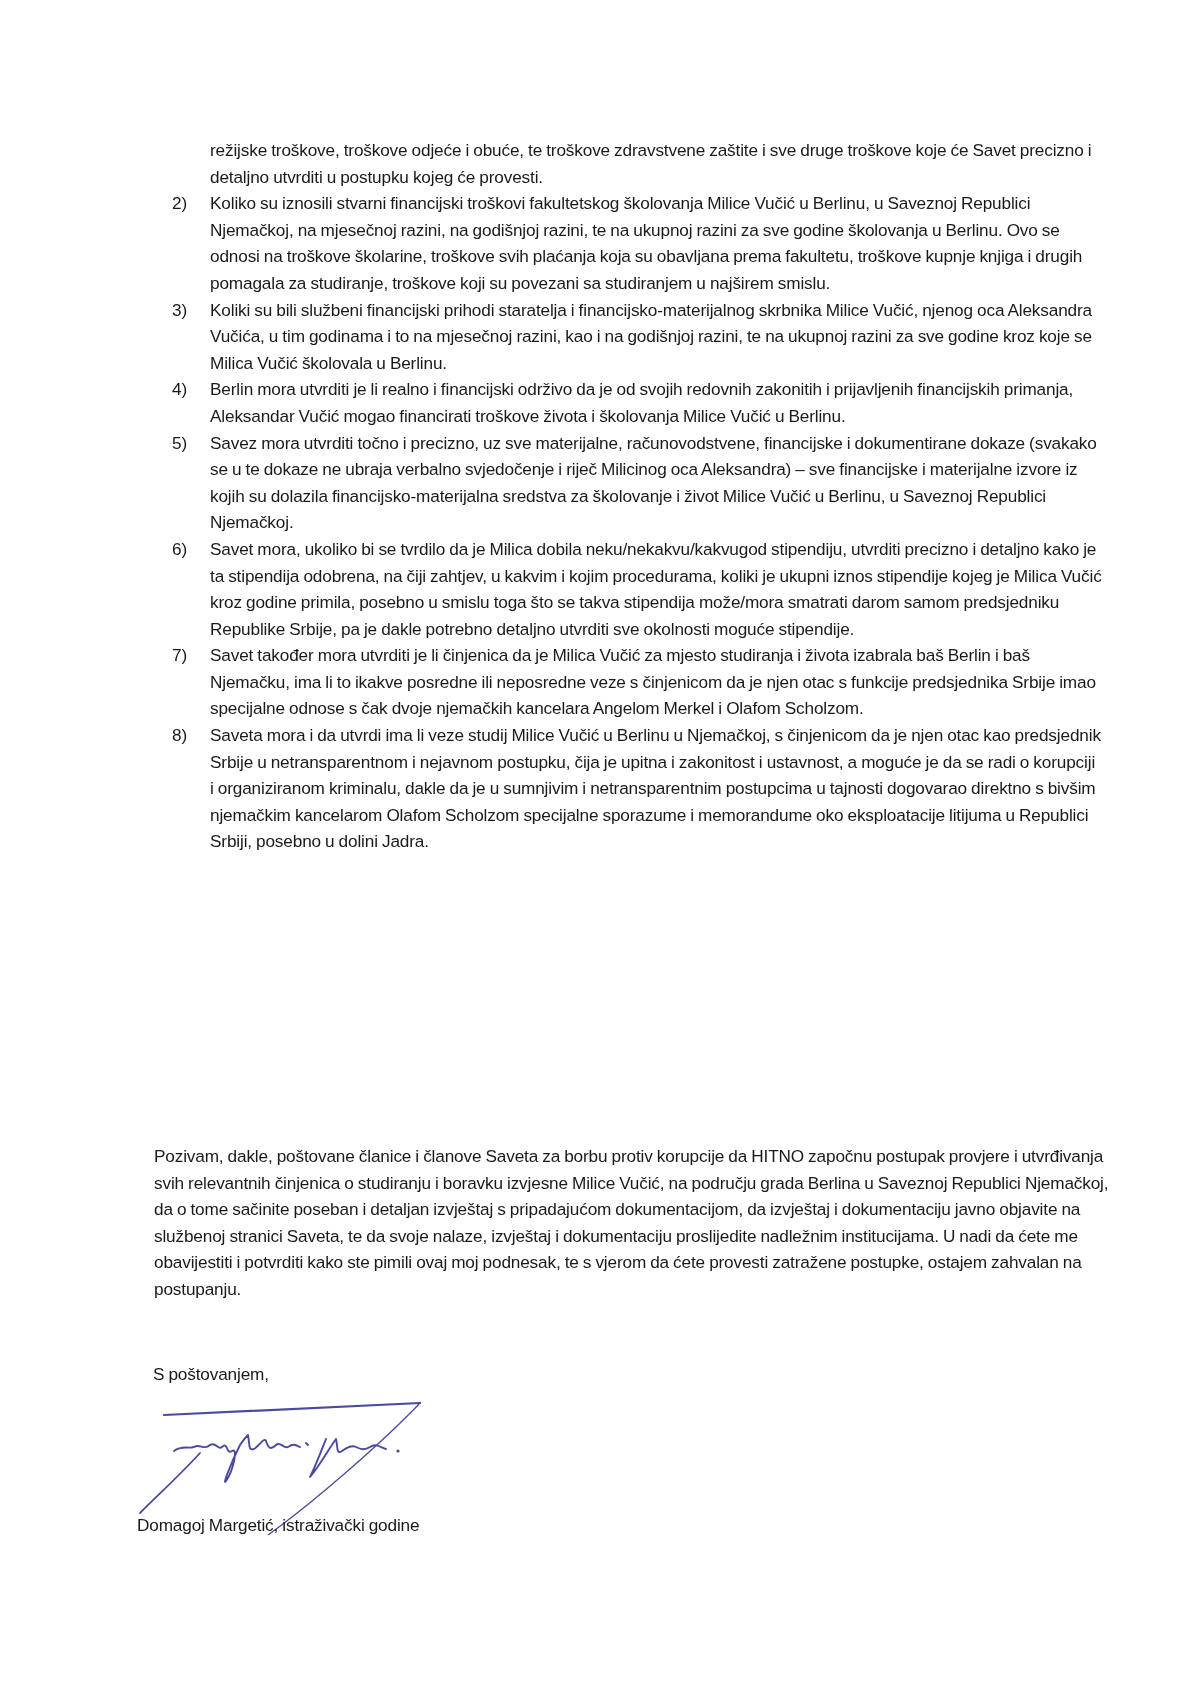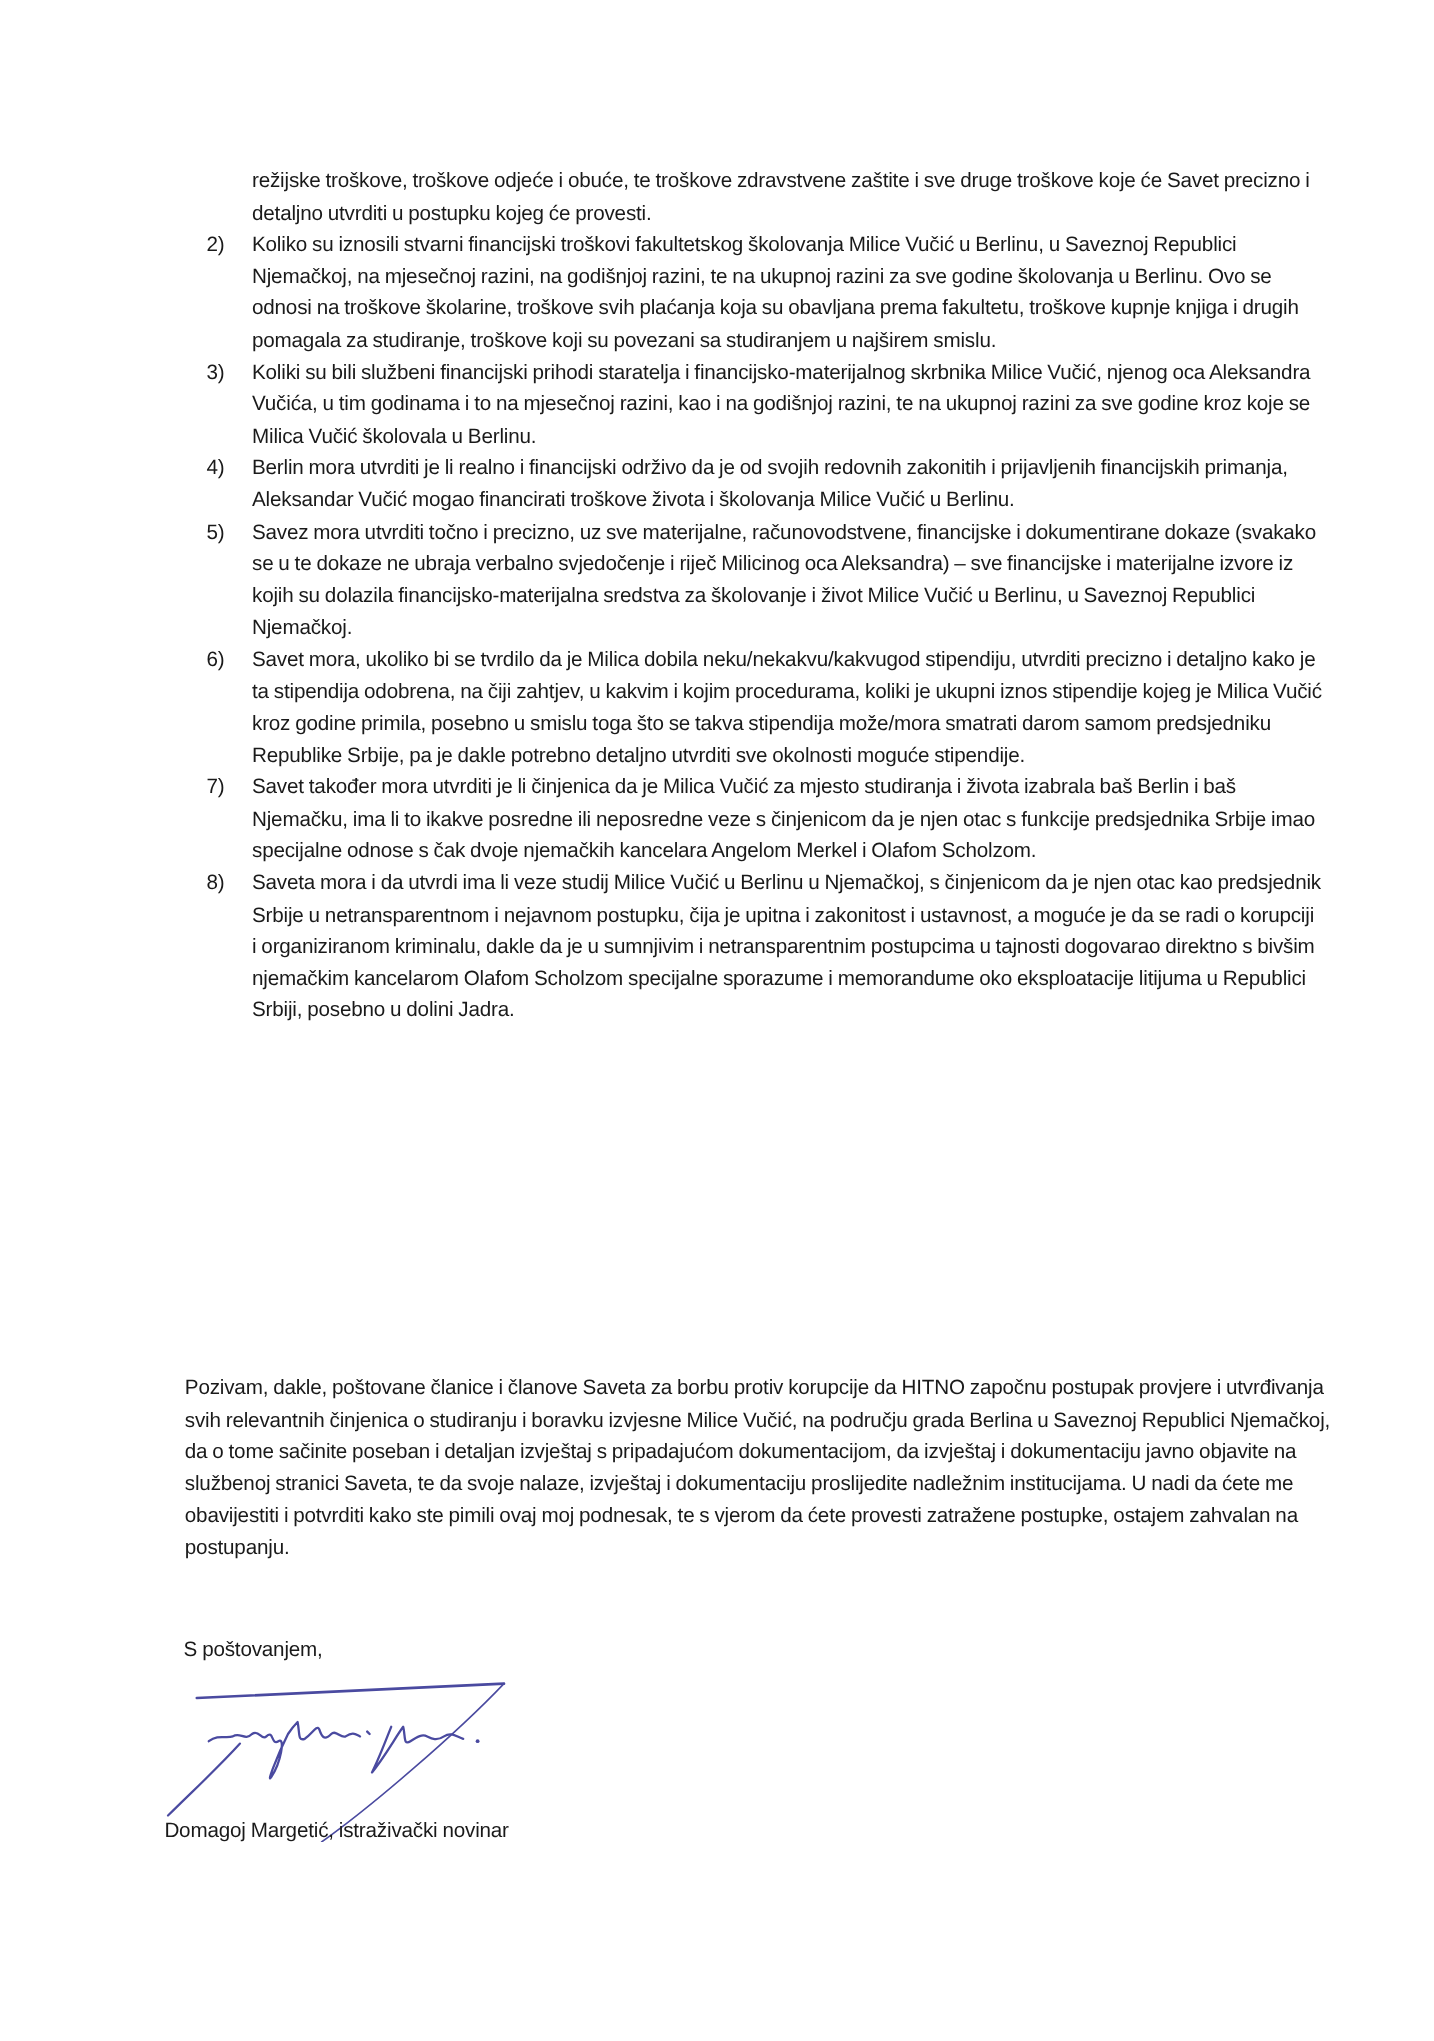--- a/index.html
+++ b/index.html
@@ -131,15 +131,15 @@
 
       <path d="M10 128 C 30 108, 50 90, 70 68" stroke-width="1.8"></path>
 
       <path d="M44 66 C 52 60, 58 64, 64 62 C 70 58, 74 66, 80 60 C 86 56, 88 66, 92 62 C 98 56, 96 70, 102 66 C 108 62, 104 84, 96 96 C 92 102, 100 80, 110 60 C 114 54, 116 52, 118 50 C 120 60, 118 66, 124 64 C 130 60, 134 52, 136 56 C 138 62, 140 66, 146 60 C 150 56, 154 64, 158 62 C 164 58, 166 60, 170 62" stroke-width="1.9"></path>
       <path d="M176 58 L 178 60" stroke-width="2"></path>
       <path d="M196 54 C 192 64, 186 80, 180 92 C 190 80, 200 62, 206 54 C 208 62, 206 70, 212 66 C 218 62, 222 60, 226 62 C 230 64, 234 66, 240 62 C 246 58, 250 62, 256 64" stroke-width="1.9"></path>
       <circle cx="268" cy="66" r="1.6" fill="#4a4aa0" stroke="none"></circle>
     </g>
   </svg>
 
-  <p class="signer text">Domagoj Margetić, istraživački novinar</p>
+  <p class="signer text">Domagoj Margetić, istraživački godine</p>
 
 </div>
 
 </body></html>

